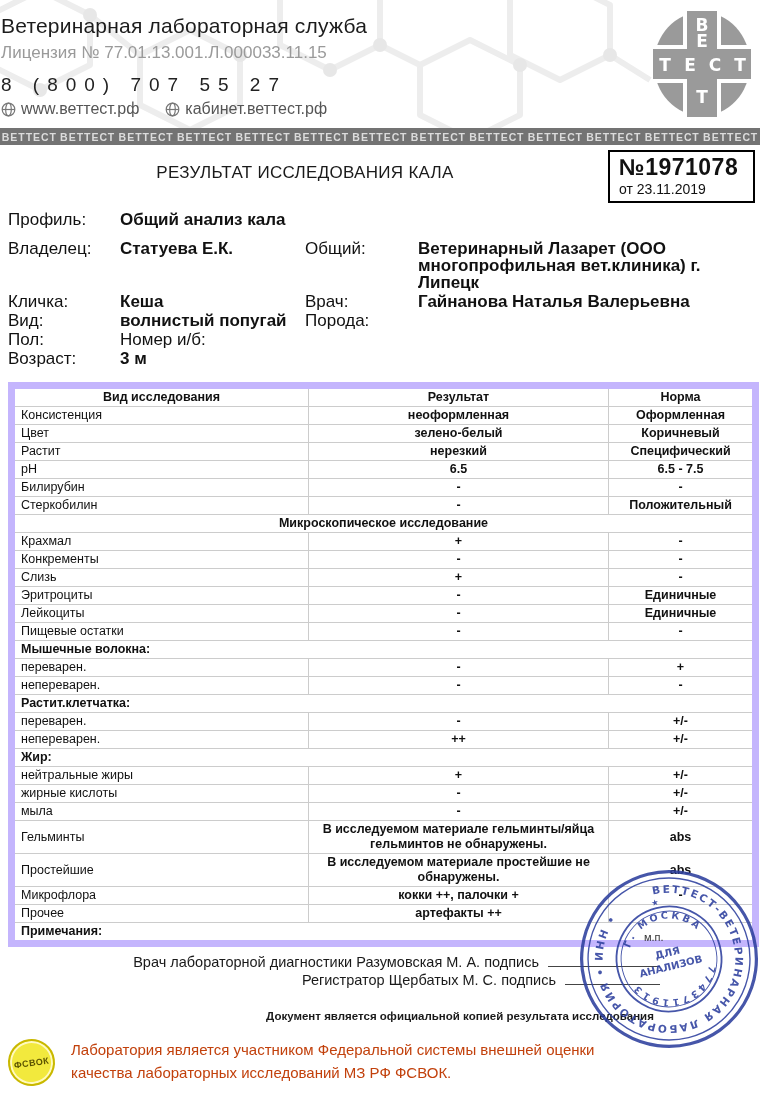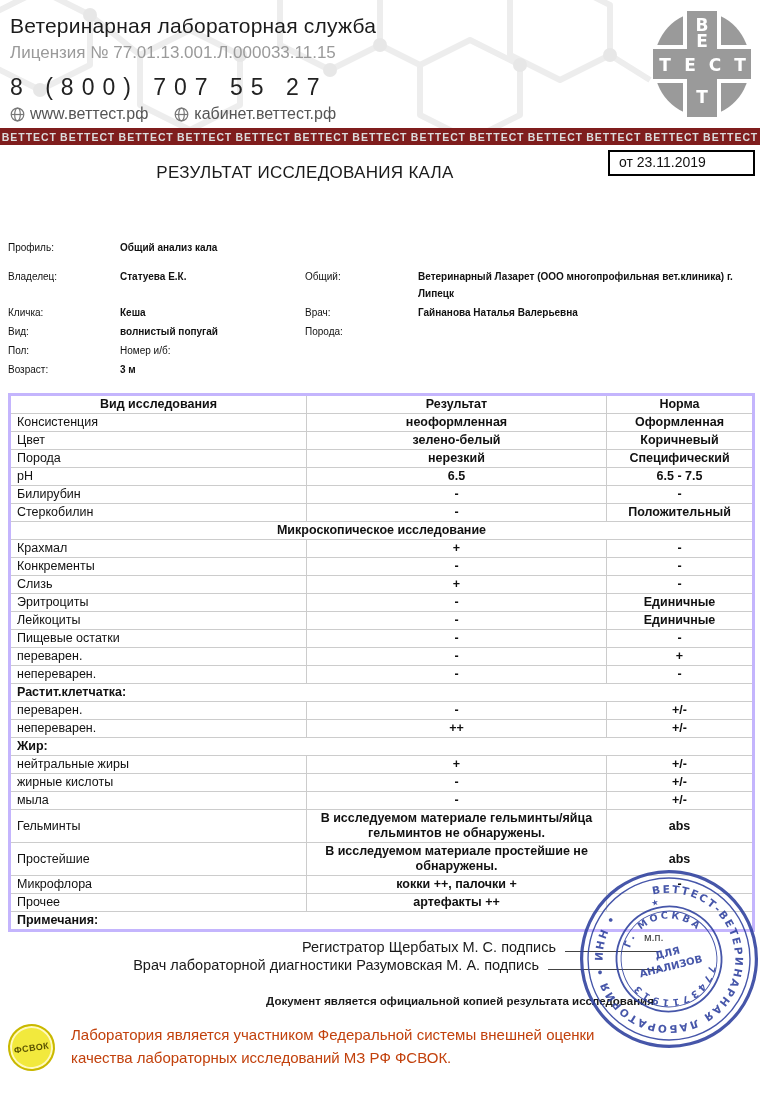--- a/index.html
+++ b/index.html
@@ -1,54 +1,54 @@
 <!DOCTYPE html>
 <html><head>
 <meta charset="utf-8">
 <style>
   * { margin:0; padding:0; box-sizing:border-box; }
   html,body { background:#fff; }
   body { font-family:"Liberation Sans", sans-serif; color:#111; }
   .page { position:relative; width:760px; height:1105px; background:#fff; overflow:hidden; }
 
   
-  .header { position:relative; padding:14px 0 0 10px; height:128px; }
+  .header { position:relative; padding:14px 0 0 1px; height:128px; }
   .hex-bg { position:absolute; top:0; left:0; width:760px; height:128px; z-index:0; }
   .header-inner { position:relative; z-index:1; }
   .org-name { font-size:21px; font-weight:500; color:#1c1c1c; letter-spacing:.2px; }
   .license { font-size:17px; color:#9a9a9a; margin-top:5px; }
-  .phone { font-size:23px; color:#222; letter-spacing:8px; margin-top:11px; font-weight:500; }
+  .phone { font-size:19px; color:#222; letter-spacing:8px; margin-top:11px; font-weight:500; }
   .sites { display:flex; gap:26px; margin-top:4px; align-items:center; }
   .site { display:flex; align-items:center; gap:5px; font-size:16px; color:#555; }
   .logo { position:absolute; top:8px; right:8px; width:100px; height:112px; z-index:1; }
 
   .brand-strip { position:absolute; top:128px; left:0; width:760px; height:17px;
-    background:#7f1d1d; display:flex; justify-content:space-around; align-items:center;
+    background:#737373; display:flex; justify-content:space-around; align-items:center;
     overflow:hidden; }
   .brand-strip span { color:#dcdcdc; font-weight:bold; font-size:10.5px; letter-spacing:1px; white-space:nowrap; }
 
   
   .title-row { position:relative; margin-top:22px; height:60px; }
   .report-title { position:absolute; left:0; width:610px; text-align:center; top:13px;
     font-size:17px; color:#1a1a1a; letter-spacing:.3px; }
   .number-box { position:absolute; right:5px; top:0; min-width:147px; border:2px solid #000;
     padding:2px 9px 4px 9px; background:#fff; }
   .report-number { font-size:23px; font-weight:bold; letter-spacing:.5px; }
   .report-date { font-size:14px; margin-top:0px; }
 
   
-  .info-grid { margin:28px 0 0 8px; font-size:10px; }
+  .info-grid { margin:0 0 0 8px; font-size:17px; }
   .info-row { display:grid; grid-template-columns:112px 185px 113px 330px; align-items:start; }
   .info-row .info-cell { padding:1px 0; line-height:17px; }
   .info-row .val { font-weight:bold; }
   .info-row.r0 { margin-bottom:10px; }
 
   
   table.results { width:744px; margin:14px 8px 0 8px; border-collapse:collapse; table-layout:fixed;
-    font-size:12.5px; border:3px solid #c4b5fd; }
+    font-size:12.5px; border:7px solid #c4b5fd; }
   table.results td, table.results th { border:1px solid #ccc; padding:1px 6px; height:18px; line-height:15px; }
   table.results th { font-weight:bold; text-align:center; }
   td.col-name { text-align:left; padding-left:10px; }
   td.col-result, td.col-norm { text-align:center; font-weight:bold; }
   td.indent { padding-left:30px; }
   td.section { font-weight:bold; text-align:center; }
   td.group { font-weight:bold; text-align:left; padding-left:5px; }
 
   
   .sign-block { margin-top:7px; width:660px; text-align:right; font-size:14.5px; color:#1a1a1a; }
@@ -158,20 +158,21 @@
       <span>ВЕТТЕСТ</span>
       <span>ВЕТТЕСТ</span>
       <span>ВЕТТЕСТ</span>
       <span>ВЕТТЕСТ</span>
       <span>ВЕТТЕСТ</span>
     </div>
 
   <div class="title-row">
     <div class="report-title">РЕЗУЛЬТАТ ИССЛЕДОВАНИЯ КАЛА</div>
     <div class="number-box">
+      <div class="report-number">№1971078</div>
       <div class="report-date">от 23.11.2019</div>
     </div>
   </div>
 
   <div class="info-grid">
       <div class="info-row r0">
         <div class="info-cell ">Профиль:</div>
         <div class="info-cell val">Общий анализ кала</div>
         <div class="info-cell "></div>
         <div class="info-cell val"></div>
@@ -225,21 +226,21 @@
           <td class="col-name">Консистенция</td>
           <td class="col-result">неоформленная</td>
           <td class="col-norm">Оформленная</td>
         </tr>
         <tr>
           <td class="col-name">Цвет</td>
           <td class="col-result">зелено-белый</td>
           <td class="col-norm">Коричневый</td>
         </tr>
         <tr>
-          <td class="col-name">Порода</td>
+          <td class="col-name">Растит</td>
           <td class="col-result">нерезкий</td>
           <td class="col-norm">Специфический</td>
         </tr>
         <tr>
           <td class="col-name">pH</td>
           <td class="col-result">6.5</td>
           <td class="col-norm">6.5 - 7.5</td>
         </tr>
         <tr>
           <td class="col-name">Билирубин</td>
@@ -278,20 +279,23 @@
           <td class="col-name">Лейкоциты</td>
           <td class="col-result">-</td>
           <td class="col-norm">Единичные</td>
         </tr>
         <tr>
           <td class="col-name">Пищевые остатки</td>
           <td class="col-result">-</td>
           <td class="col-norm">-</td>
         </tr>
         <tr>
+          <td colspan="3" class="group">Мышечные волокна:</td>
+        </tr>
+        <tr>
           <td class="col-name indent">переварен.</td>
           <td class="col-result">-</td>
           <td class="col-norm">+</td>
         </tr>
         <tr>
           <td class="col-name indent">непереварен.</td>
           <td class="col-result">-</td>
           <td class="col-norm">-</td>
         </tr>
         <tr>
@@ -346,26 +350,26 @@
           <td class="col-norm"></td>
         </tr>
         <tr>
           <td colspan="3" class="group">Примечания:</td>
         </tr>
       </tbody>
   </table>
 
   <div class="sign-block">
     <div class="sign-row">
+      <span>Врач лабораторной диагностики Разумовская М. А. подпись</span>
+      <span class="sign-line w2"></span>
+    </div>
+    <div class="sign-row">
       <span>Регистратор Щербатых М. С. подпись</span>
       <span class="sign-line w1"></span>
-    </div>
-    <div class="sign-row">
-      <span>Врач лабораторной диагностики Разумовская М. А. подпись</span>
-      <span class="sign-line w2"></span>
     </div>
   </div>
   <div class="mp-mark">м.п.</div>
 
   <div class="official-copy">Документ является официальной копией результата исследования</div>
 
   <div class="fsvok">
     <div class="fsvok-badge">
       <span>ФСВОК</span>
     </div>

